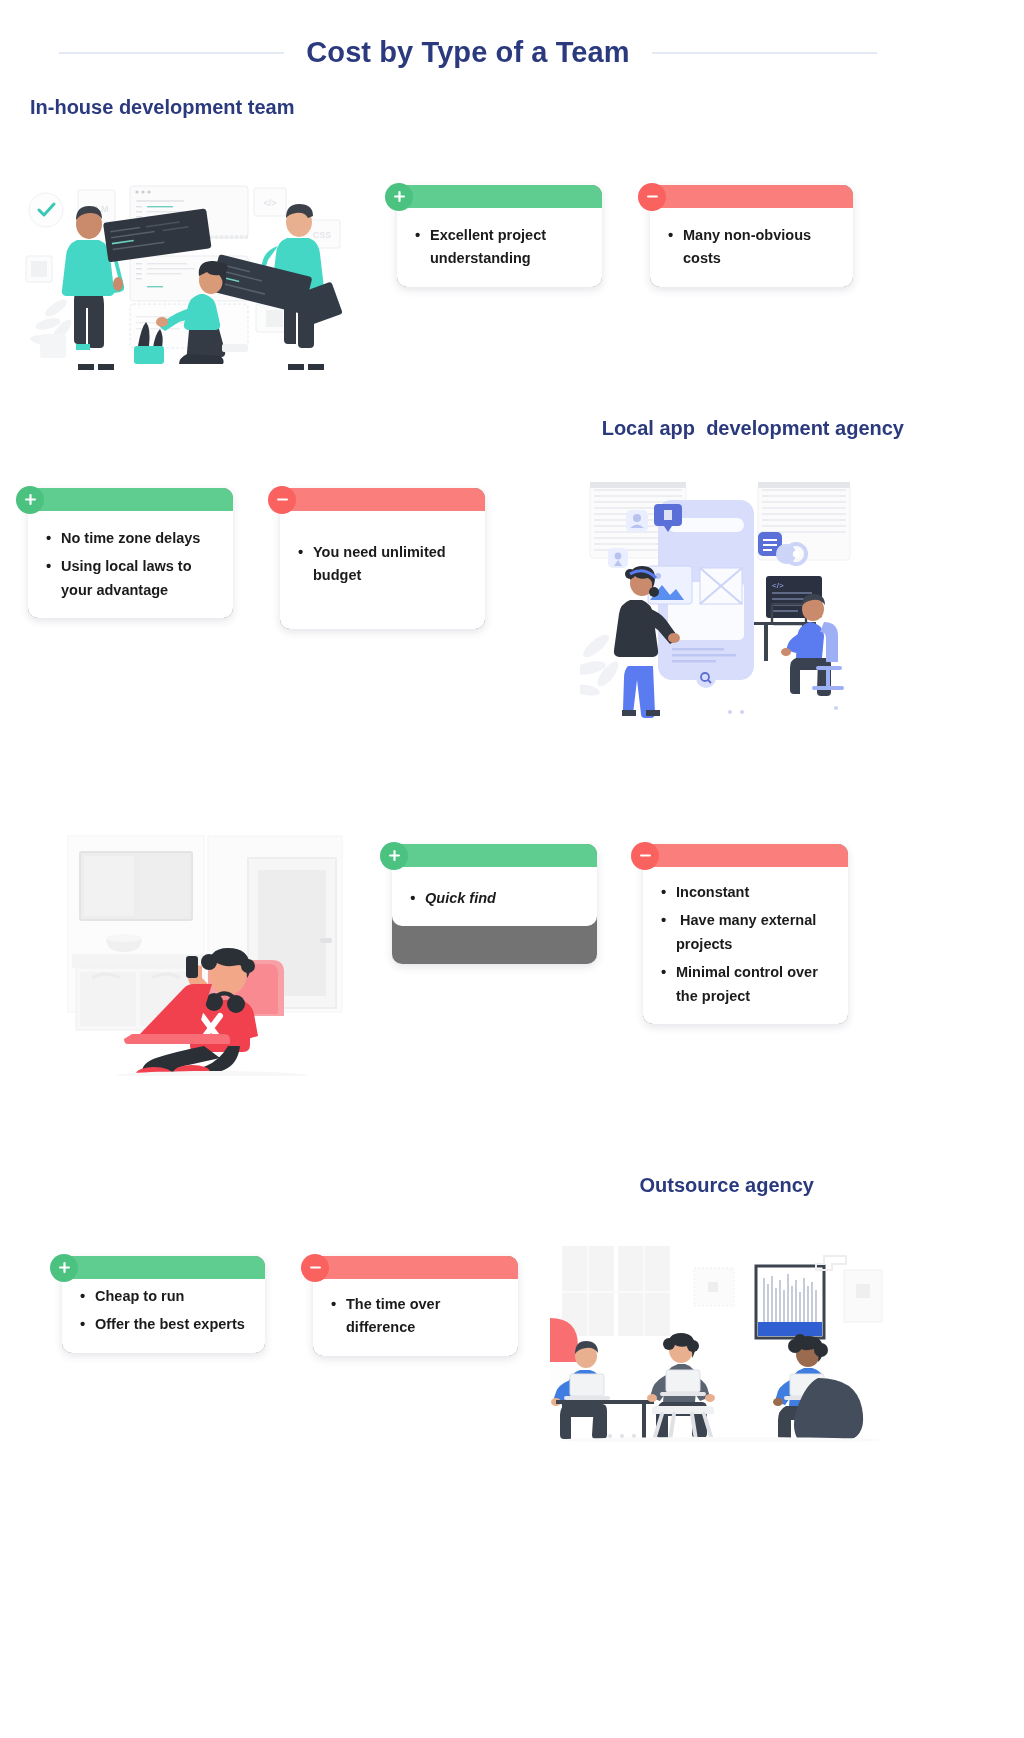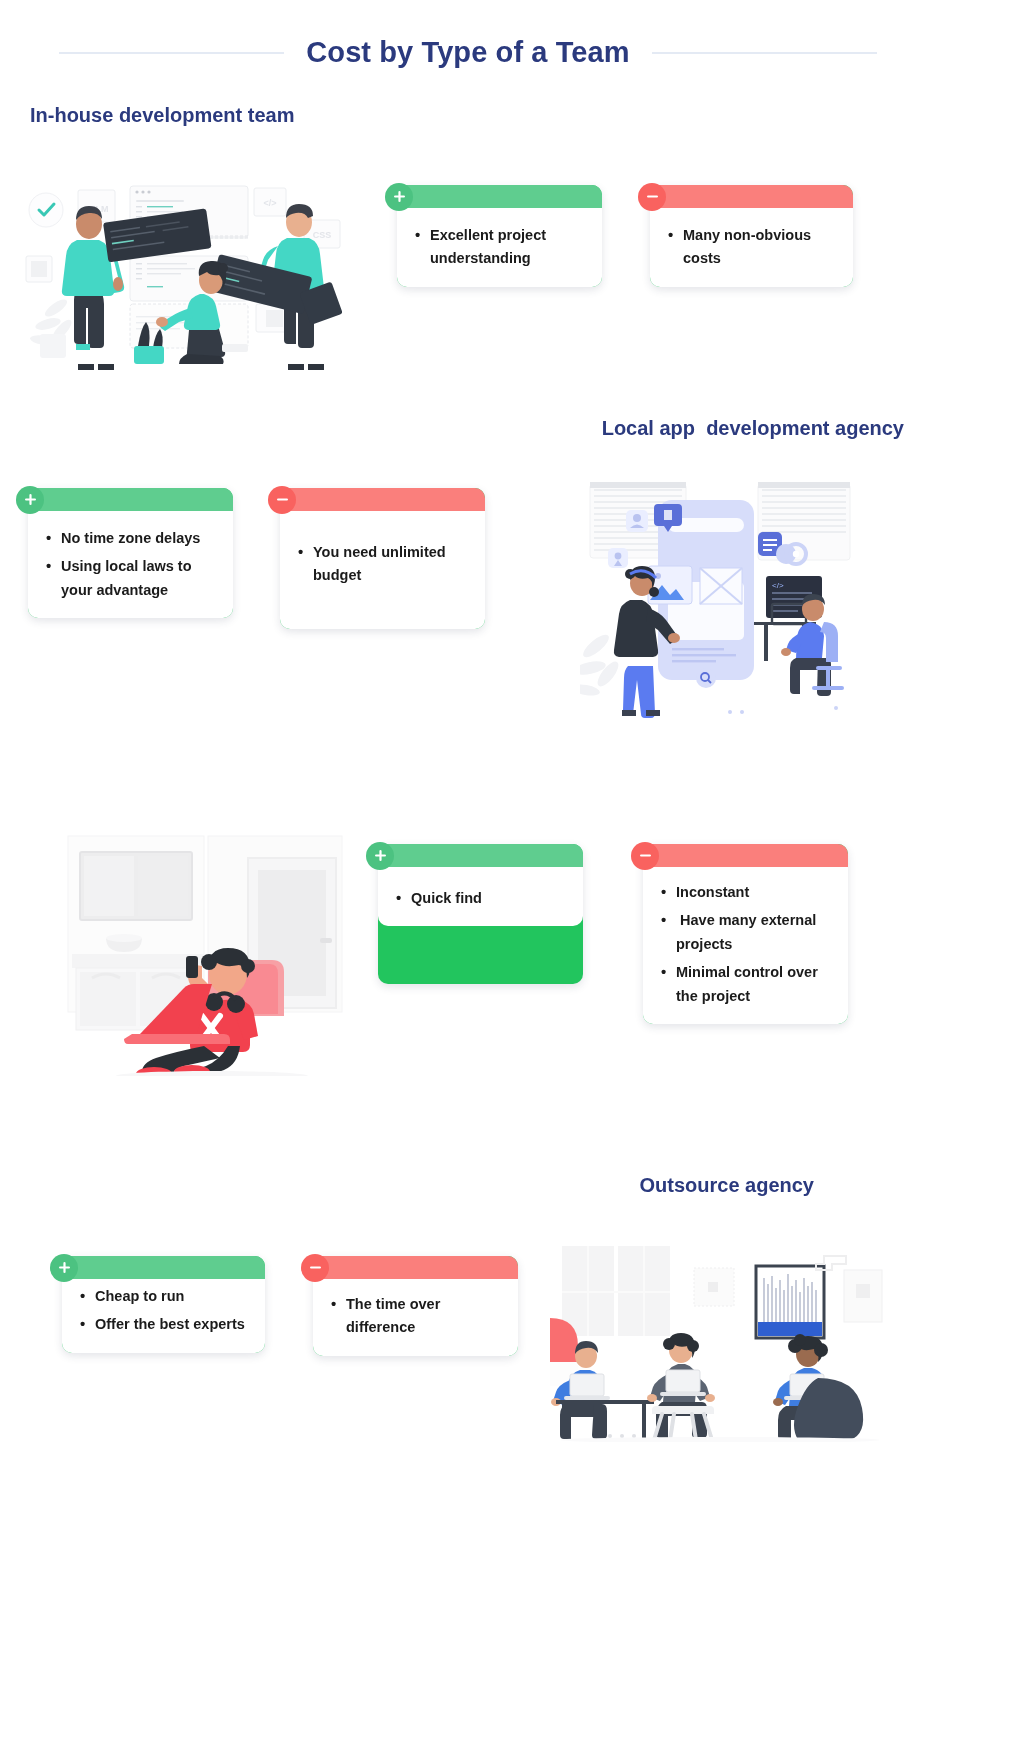--- a/index.html
+++ b/index.html
@@ -25,29 +25,29 @@
     font-size: 29px; font-weight: 700; color: #2b3a7e;
     letter-spacing: .1px; white-space: nowrap;
   }
 
   
   .section-heading {
     position: absolute;
     font-size: 20px; font-weight: 700; color: #2b3a7e;
     white-space: pre;
   }
-  #h-inhouse   { top: 104px; left: 30px; }
+  #h-inhouse   { top: 96px; left: 30px; }
   #h-local     { top: 417px; right: 120px; }
   #h-free      { top: 792px; left: 139px; margin-top: 40px; }
   #h-outsource { top: 1174px; right: 210px; }
 
   
   .card {
     position: absolute;
-    background: #22c55e;
+    background: #737373;
     border-radius: 10px;
     box-shadow: 0 3px 9px rgba(40,50,80,.13);
     overflow: visible;
   }
   .card-bar {
     height: 23px;
     border-radius: 10px 10px 0 0;
     position: relative;
   }
   .card.pos .card-bar { background: #5fcd8f; }
@@ -83,21 +83,21 @@
     content: "•";
     position: absolute; left: 2px; top: -1px;
     font-size: 15px; color: #1b1b1b;
   }
 
   
   #card-inhouse-pos { top: 185px; left: 397px; width: 205px; }
   #card-inhouse-neg { top: 185px; left: 650px; width: 203px; }
   #card-local-pos   { top: 488px; left: 28px;  width: 205px; }
   #card-local-neg   { top: 488px; left: 280px; width: 205px; }
-  #card-free-pos    { top: 844px; left: 378px; width: 205px; height: 140px; }
+  #card-free-pos    { top: 844px; left: 392px; width: 205px; height: 120px; font-style: italic; }
   #card-free-neg    { top: 844px; left: 643px; width: 205px; }
   #card-out-pos     { top: 1256px; left: 62px;  width: 203px; }
   #card-out-neg     { top: 1256px; left: 313px; width: 205px; }
 
   
   .illus { position: absolute; }
   #illus-inhouse   { top: 168px;  left: 22px;  width: 320px; height: 205px; }
   #illus-local     { top: 470px;  left: 580px; width: 280px; height: 250px; }
   #illus-free      { top: 826px;  left: 62px;  width: 285px; height: 250px; }
   #illus-outsource { top: 1222px; left: 550px; width: 345px; height: 220px; }

